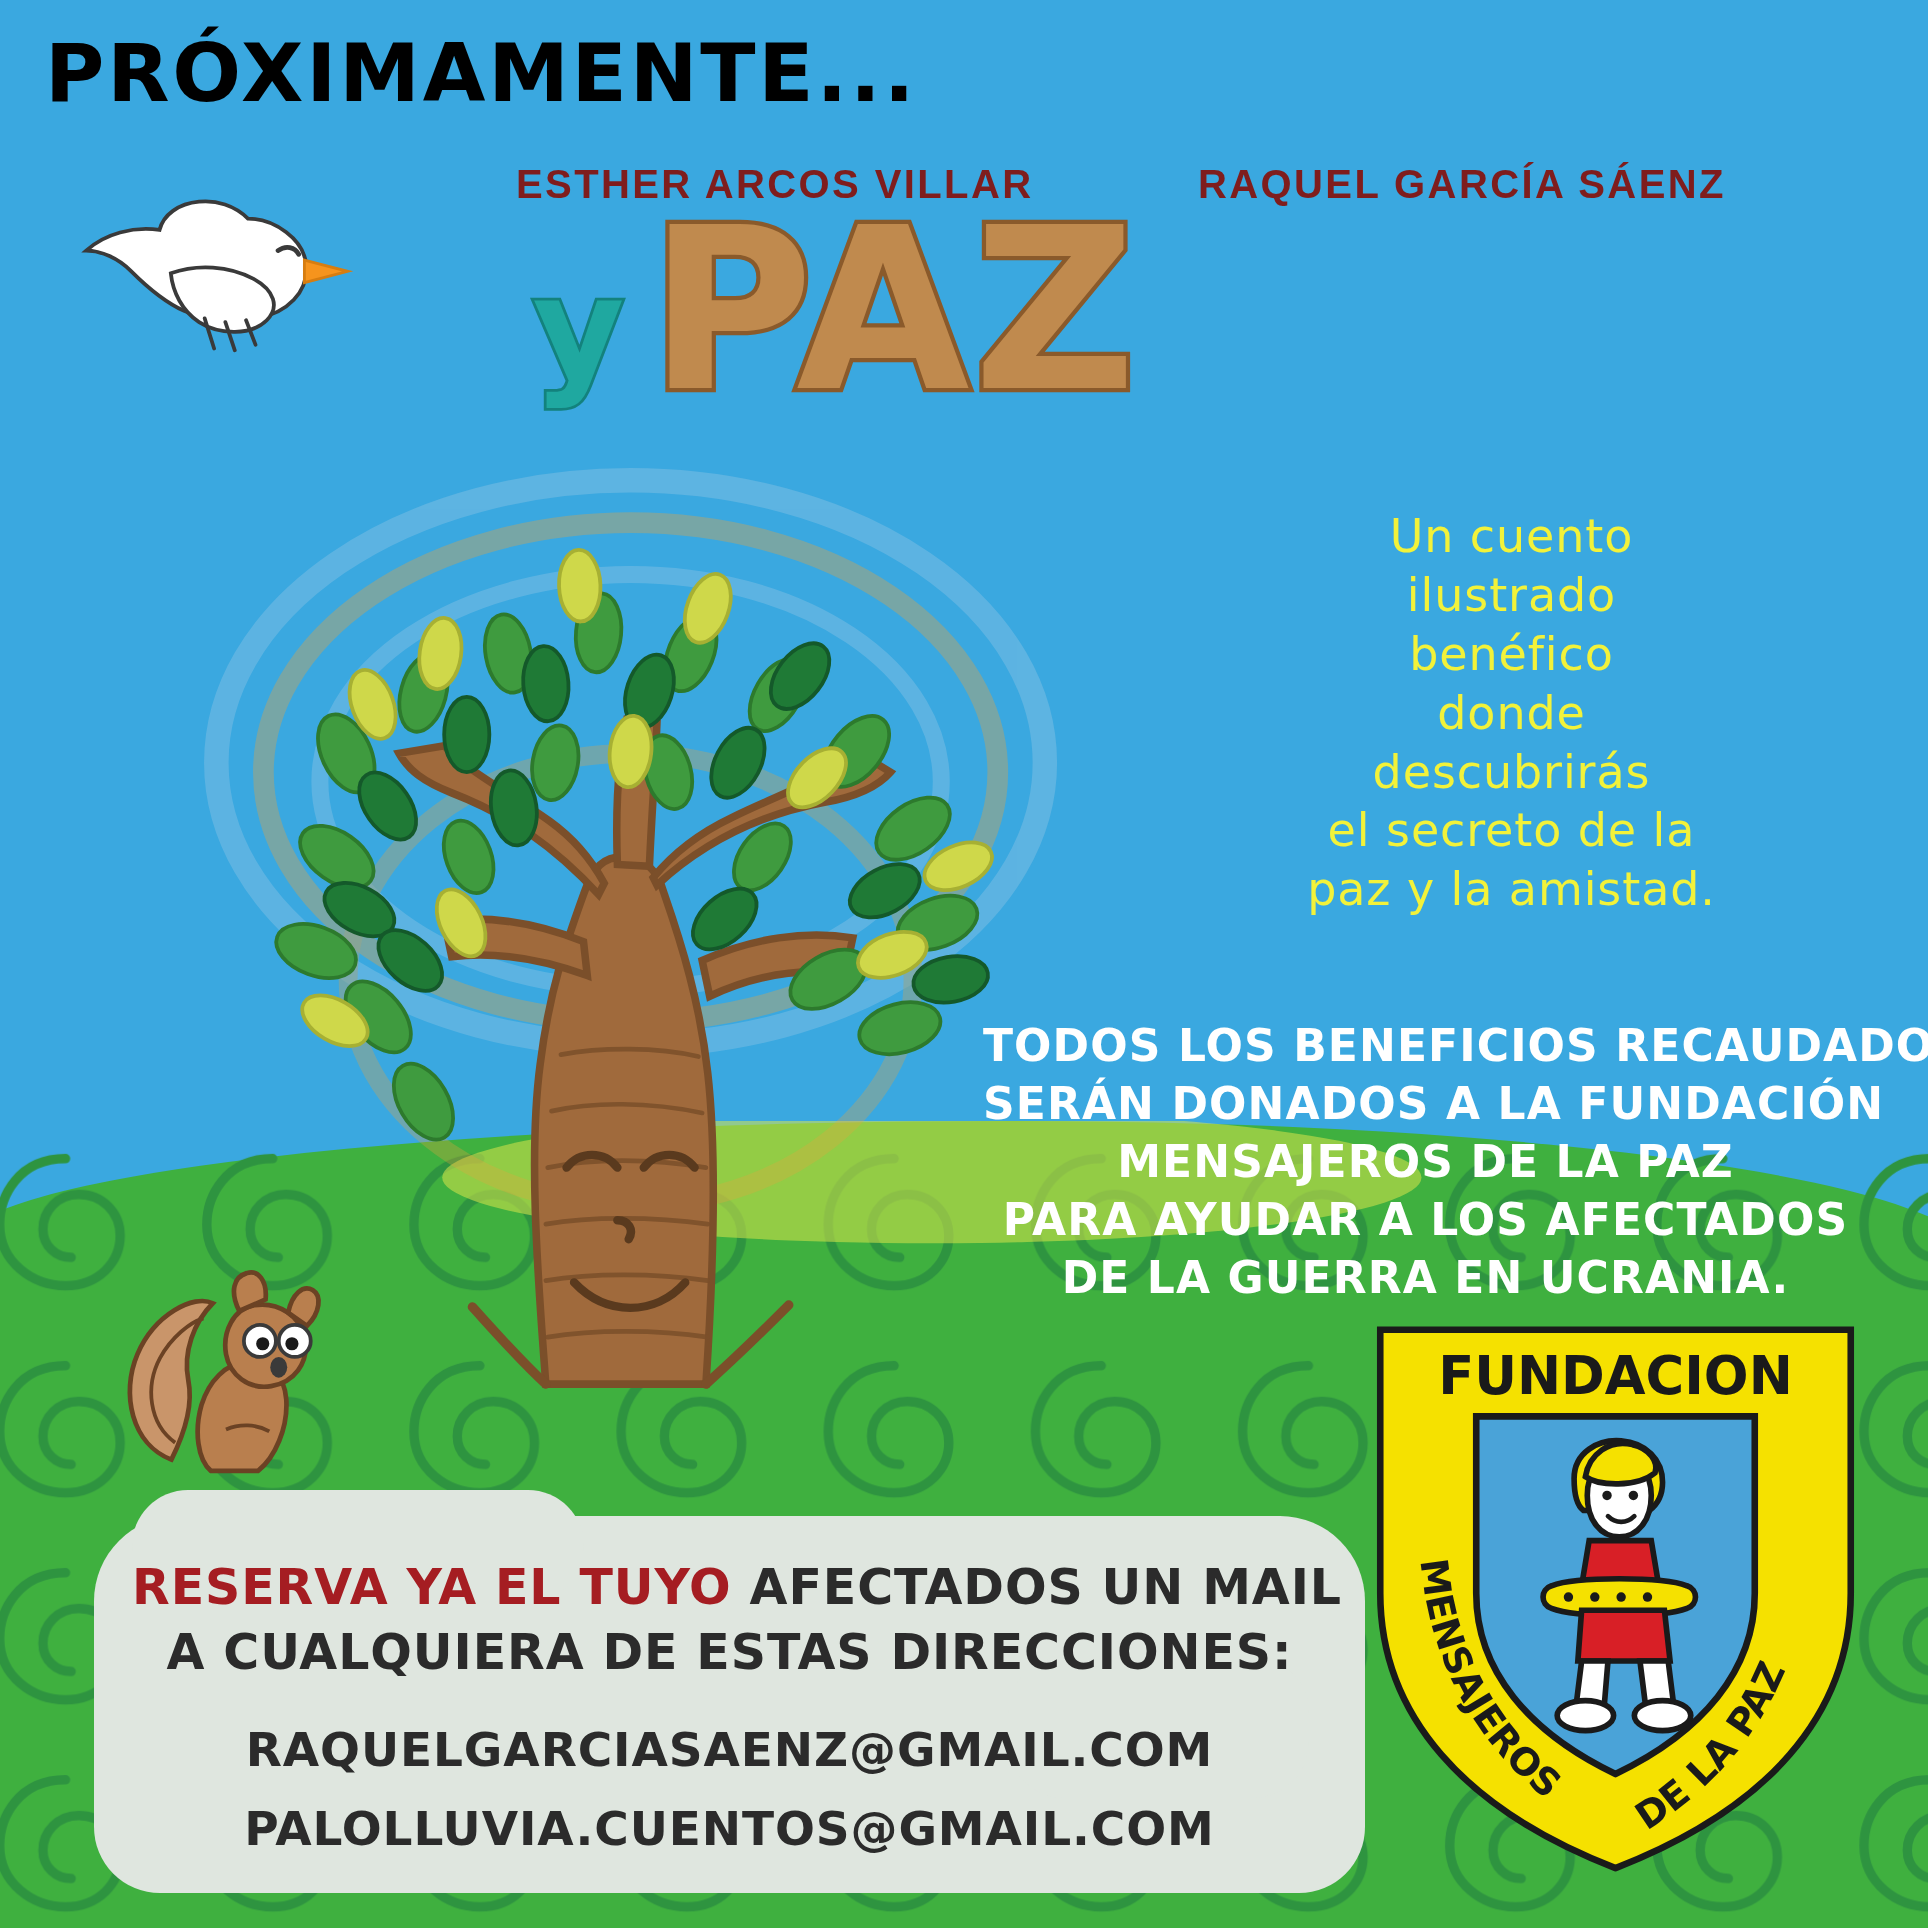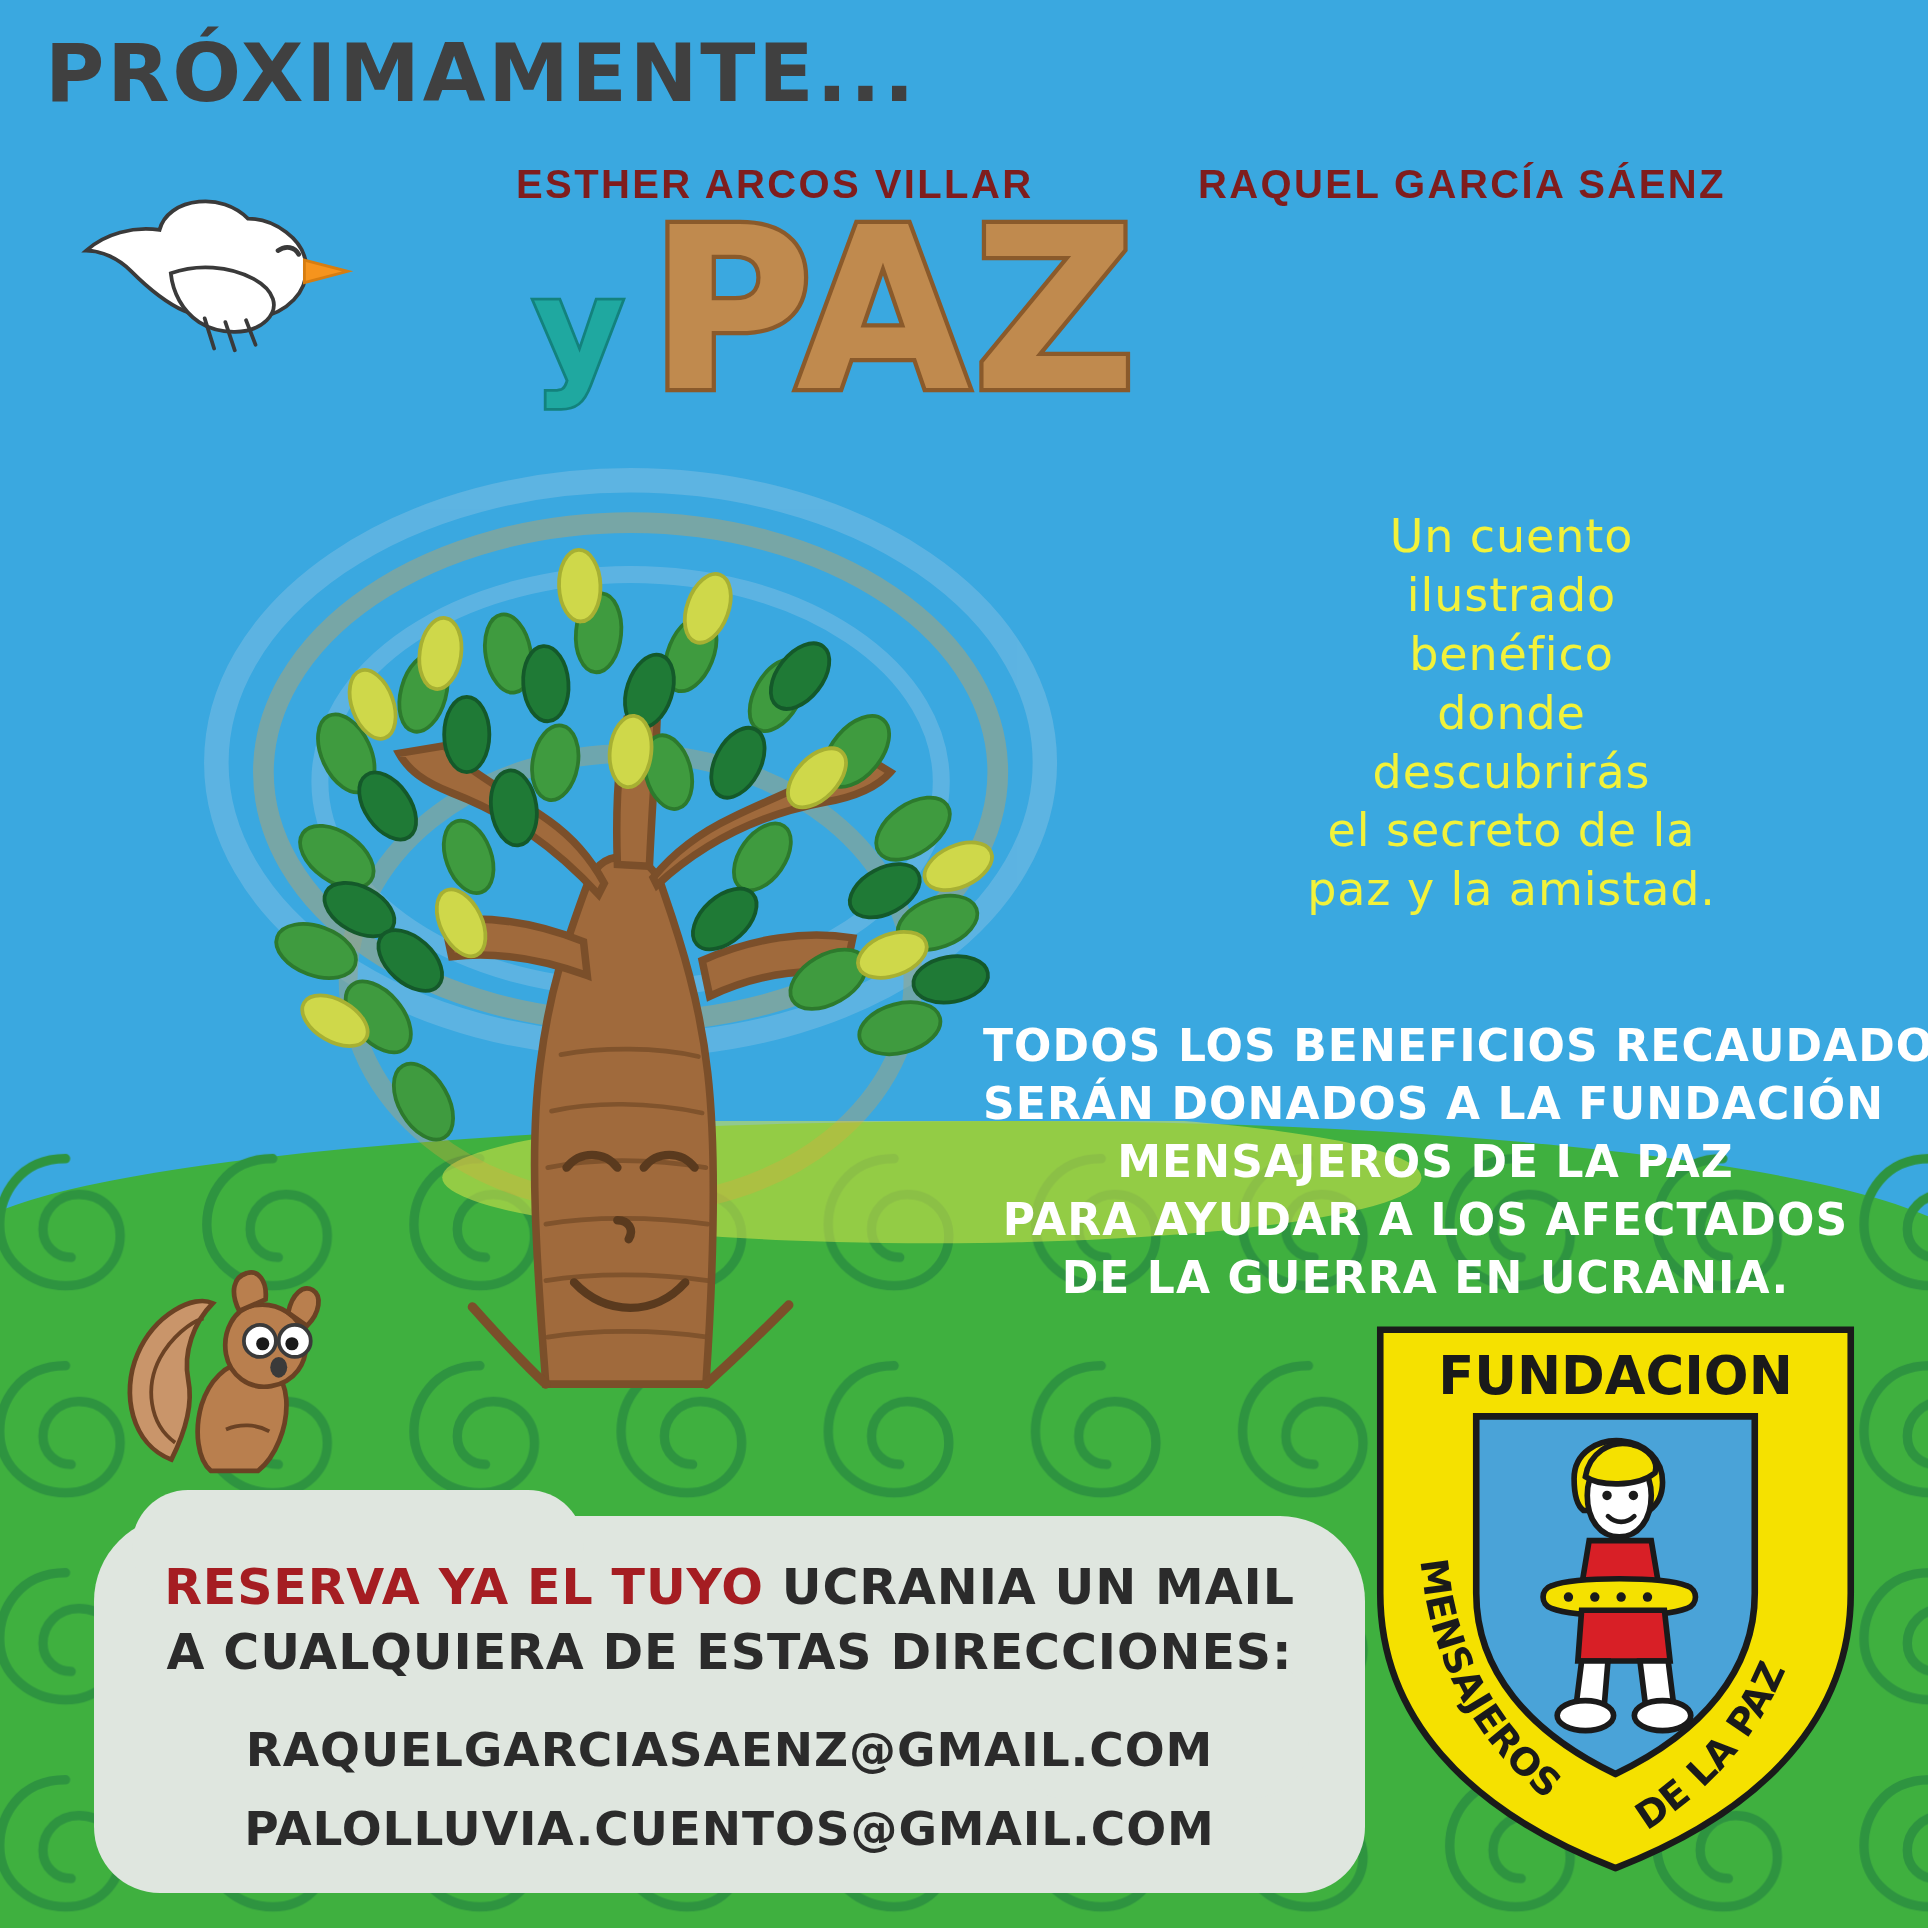--- a/index.html
+++ b/index.html
@@ -24,21 +24,21 @@
   .ground {
     position: absolute; left: -38px; top: 1121px; width: 2015px; height: 847px;
     background: #3fb03f;
     border-radius: 60% 55% 0 0 / 141px 160px 0 0;
   }
   .ground-svg { position: absolute; left: 0; top: 0; width: 100%; height: 100%; }
 
   
   .proximamente {
     position: absolute; left: 45px; top: 26px;
-    color: #404040;
+    color: #000000;
     font-size: 81px;
     font-weight: bold;
     letter-spacing: 2.8px;
     font-family: "DejaVu Sans", sans-serif;
   }
   .author {
     position: absolute;
     color: #7f1d1d;
     font-size: 40px;
     font-weight: bold;
@@ -315,21 +315,21 @@
     <div>TODOS LOS BENEFICIOS RECAUDADOS</div>
     <div>SERÁN DONADOS A LA FUNDACIÓN</div>
     <div>MENSAJEROS DE LA PAZ</div>
     <div>PARA AYUDAR A LOS AFECTADOS</div>
     <div>DE LA GUERRA EN UCRANIA.</div>
   </div>
 
   <div class="bubble">
     <div class="bubble-inner">
       <div class="line1">
-        <span class="hl">RESERVA YA EL TUYO</span><span> UCRANIA UN MAIL</span>
+        <span class="hl">RESERVA YA EL TUYO</span><span> AFECTADOS UN MAIL</span>
       </div>
       <div class="line2">A CUALQUIERA DE ESTAS DIRECCIONES:</div>
       <div class="mail">RAQUELGARCIASAENZ@GMAIL.COM</div>
       <div class="mail second">PALOLLUVIA.CUENTOS@GMAIL.COM</div>
     </div>
   </div>
 
   <svg class="logo" viewBox="0 0 560 610">
     <path d="M30 20 L530 20 L530 300 C 530 430 440 530 280 592 C 120 530 30 430 30 300 Z" fill="#f5e100" stroke="#1a1a1a" stroke-width="7"></path>
     <path d="M132 112 L428 112 L428 300 C 428 382 372 448 280 492 C 188 448 132 382 132 300 Z" fill="#4aa3d8" stroke="#1a1a1a" stroke-width="7"></path>

